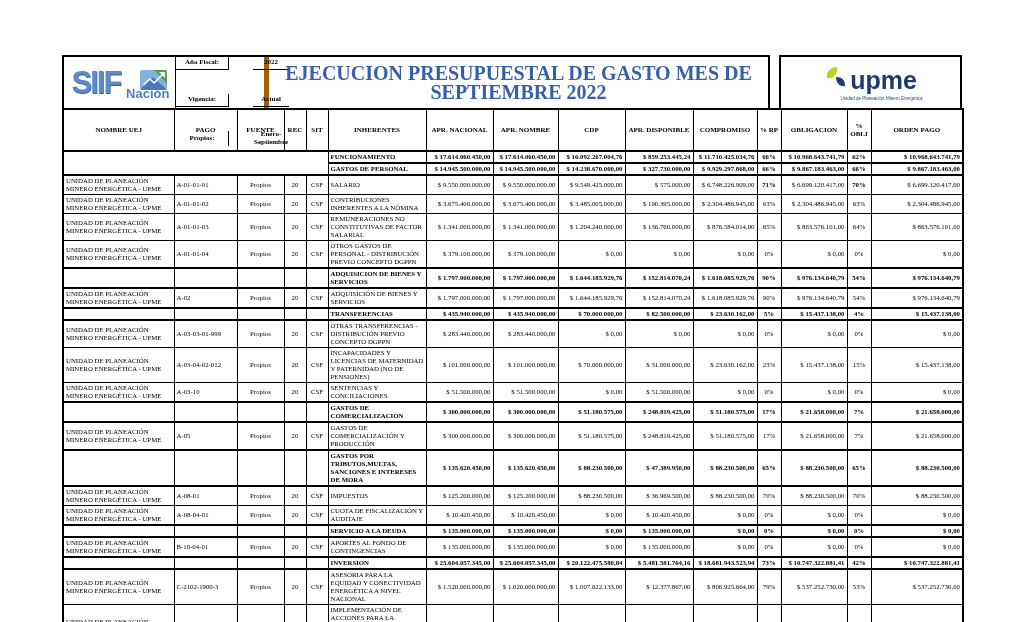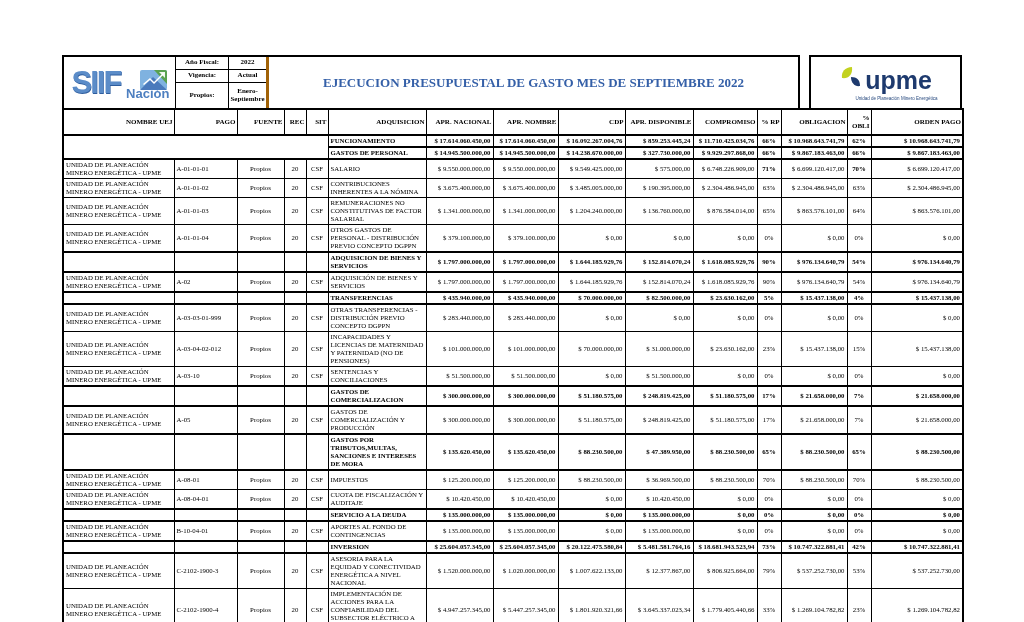--- a/index.html
+++ b/index.html
@@ -7,61 +7,61 @@
   body {
     width:1024px; height:622px; background:#ffffff; position:relative;
     font-family:"Liberation Serif","DejaVu Serif",serif; color:#000;
   }
   .sheet { position:absolute; left:62px; top:55px; width:900px; }
 
   
   .header-band { display:flex; height:53px; }
   .hb-left { flex:1; display:flex; border:2px solid #000; border-bottom:none; }
   .hb-gap { width:9px; }
-  .hb-upme { width:153px; border:2px solid #000; border-bottom:none;
+  .hb-upme { width:183px; border:2px solid #000; border-bottom:none;
              display:flex; flex-direction:column; align-items:center; justify-content:center; }
 
   
   .logo-box { width:112px; border-right:1px solid #000; display:flex; align-items:center; justify-content:center; }
   .siif { position:relative; display:flex; align-items:flex-start; padding-top:2px;gap:19px; }
   .siif-text { font-family:"Liberation Sans","DejaVu Sans",sans-serif; font-weight:bold;
                font-size:31px; line-height:30px; color:#5b8cc8; letter-spacing:-2px;
                text-shadow:0.5px 0.5px 0 #2e5d9e; }
   .siif-icon { margin-left:1px; margin-top:2px; }
   .siif-nacion { position:absolute; right:-2px; bottom:-2px;
                  font-family:"Liberation Sans","DejaVu Sans",sans-serif; font-weight:bold;
                  font-size:13px; color:#4d7fc0; }
 
   
-  .fiscal { width:93px; border-right:3px solid #a16207; display:grid;
+  .fiscal { width:93px; border-right:5px solid #a16207; display:grid;
             grid-template-columns:53px 1fr; grid-template-rows:13px 13px 1fr;
-            font-size:7px; font-weight:bold; }
+            font-size:7px; font-weight:bold;gap:24px; }
   .fiscal > div { border-right:1px solid #000; border-bottom:1px solid #000;
                   display:flex; align-items:center; justify-content:center; text-align:center; line-height:7.5px; padding:0 1px; }
   .fiscal > div:nth-child(2n) { border-right:none; }
   .fiscal > div:nth-child(5), .fiscal > div:nth-child(6) { border-bottom:none; }
 
   
   .title-box { flex:1; display:flex; align-items:center; justify-content:center; padding:2px 10px; }
-  .title { text-align:center; color:#3560a8; font-weight:bold; font-size:13px; line-height:19px; }
+  .title { text-align:center; color:#3560a8; font-weight:bold; font-size:20px; line-height:19px; }
 
   
   .upme-row { display:flex; align-items:center; }
   .upme-text { font-family:"Liberation Sans","DejaVu Sans",sans-serif; font-weight:bold;
                font-size:25px; line-height:24px; color:#1e3a6e; letter-spacing:0; }
   .upme-sub { font-family:"Liberation Sans","DejaVu Sans",sans-serif; font-size:4.5px;
               color:#27497e; margin-top:1px; margin-left:22px; }
 
   
   table.grid { border-collapse:collapse; width:900px; table-layout:fixed;
                font-size:6.8px; line-height:8px; }
   table.grid th, table.grid td { border:1px solid #000; padding:1px 2px; vertical-align:middle;
                overflow:hidden; }
   table.grid { border:2px solid #000; }
-  table.grid thead th { font-size:7px; font-weight:bold; text-align:right; padding:4px 1px;
+  table.grid thead th { font-size:7px; font-weight:bold; text-align:center; padding:12px 1px;
                border-bottom:2px solid #000; line-height:8px; }
   td.uej   { text-align:left; text-transform:uppercase; }
   td.rubro { text-align:left; }
   td.ctr   { text-align:center; }
   td.desc  { text-align:left; text-transform:uppercase; }
   td.num   { text-align:right; white-space:nowrap; }
   td.pct   { text-align:center; }
   .b { font-weight:bold; }
   tr.section td { font-weight:bold; border-top:2px solid #000; border-bottom:2px solid #000; }
   td.empty-left { border:1px solid #000; }
@@ -138,21 +138,21 @@
         <col style="width: 24px;">
         <col style="width: 92px;">
       </colgroup>
     <thead>
       <tr id="head-row">
           <th>NOMBRE UEJ</th>
           <th>PAGO</th>
           <th>FUENTE</th>
           <th>REC</th>
           <th>SIT</th>
-          <th>ADQUISICION</th>
+          <th>INHERENTES</th>
           <th>APR. NACIONAL</th>
           <th>APR. NOMBRE</th>
           <th>CDP</th>
           <th>APR. DISPONIBLE</th>
           <th>COMPROMISO</th>
           <th>% RP</th>
           <th>OBLIGACION</th>
           <th>% OBLI</th>
           <th>ORDEN PAGO</th>
         </tr>

